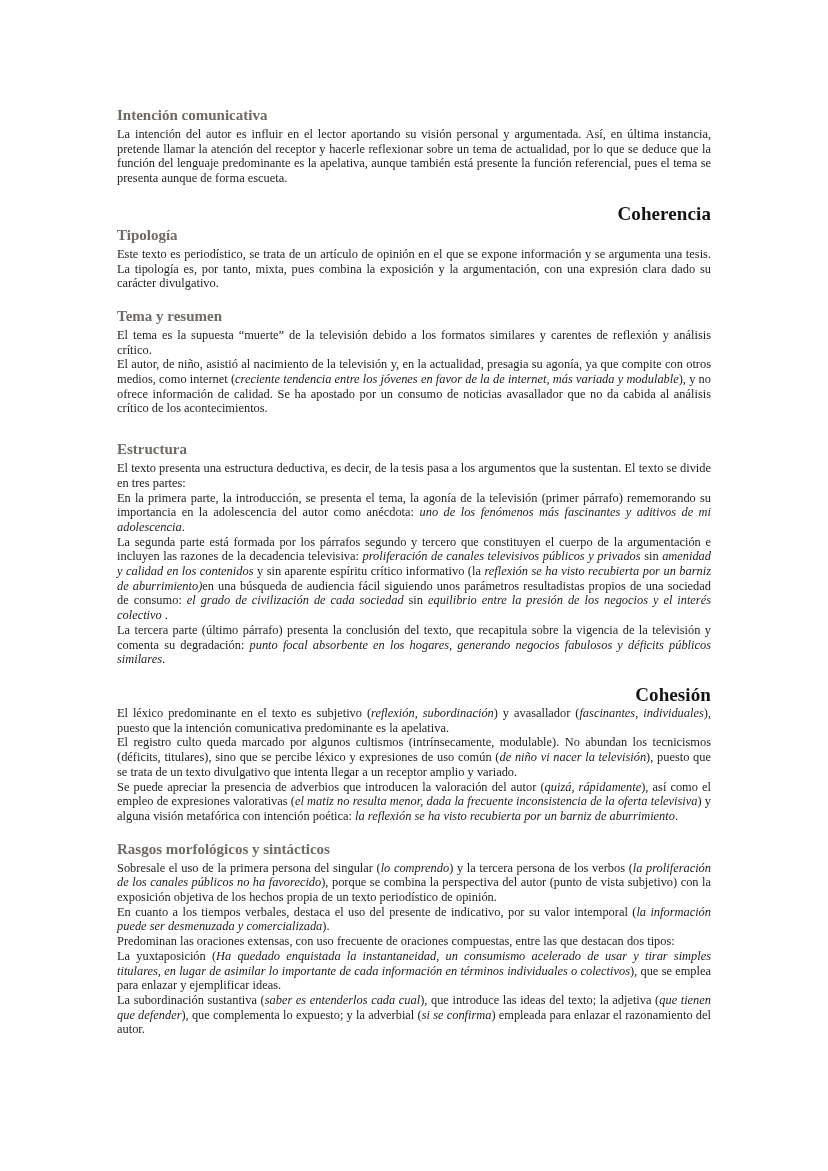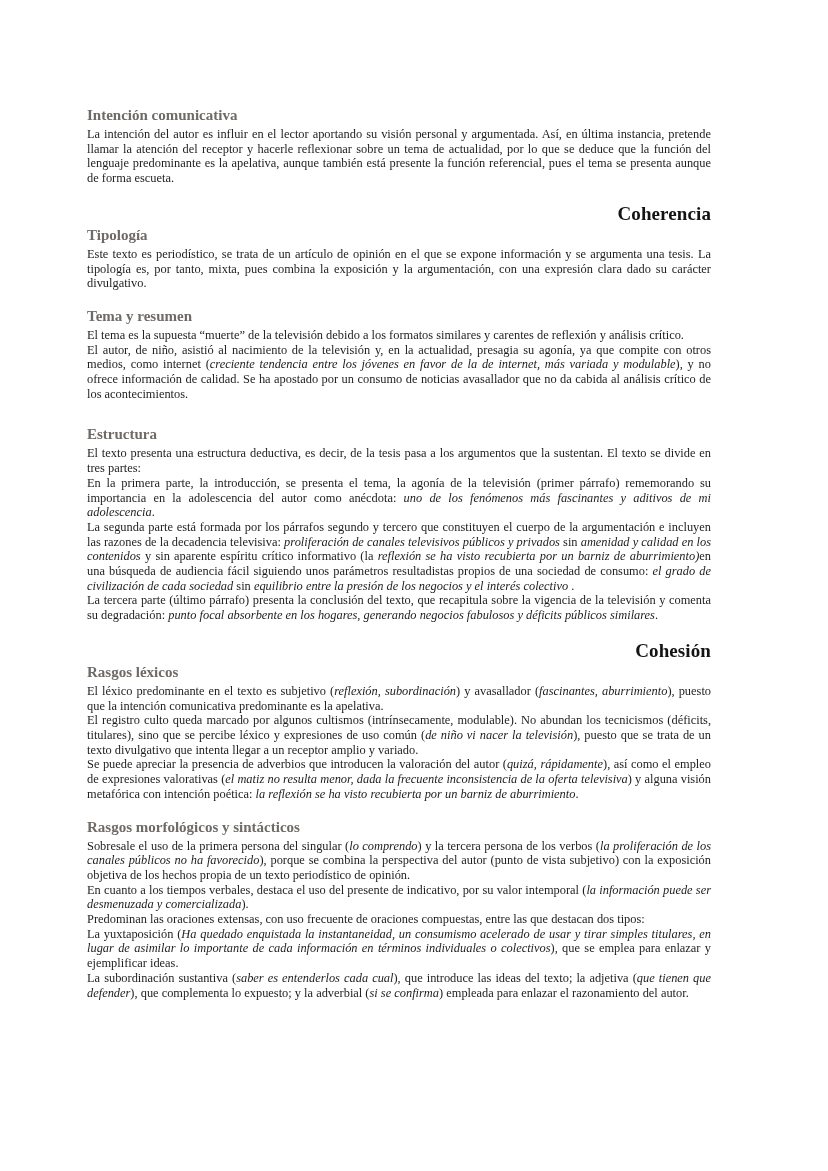--- a/index.html
+++ b/index.html
@@ -11,21 +11,21 @@
   *{box-sizing:border-box;}
   html,body{margin:0;padding:0;}
   body{
     width:828px;height:1171px;
     background:var(--bg);
     font-family:"Liberation Serif","DejaVu Serif",serif;
     color:var(--body);
     overflow:hidden;
   }
   main[data-name="document-page"]{
-    padding:106px 117px 0 87px;
+    padding:106px 117px 0 117px;
     width:828px;
   }
   section{display:block;}
   section + section{margin-top:24px;}
   section.has-h1 + section, section.has-h1{margin-top:16px;}
   section:first-of-type{margin-top:0;}
   h1{
     font-size:19px;line-height:23px;
     margin:0;
     font-weight:bold;
@@ -69,22 +69,21 @@
     </section>
     <section data-name="section">
       <h2 data-name="section-subheading">Estructura</h2>
       <p data-name="paragraph"><span data-name="text-run">El texto presenta una estructura deductiva, es decir, de la tesis pasa a los argumentos que la sustentan. El texto se divide en tres partes:</span></p>
       <p data-name="paragraph"><span data-name="text-run">En la primera parte, la introducción, se presenta el tema, la agonía de la televisión (primer párrafo) rememorando su importancia en la adolescencia del autor como anécdota: </span><em data-name="italic-run">uno de los fenómenos más fascinantes y aditivos de mi adolescencia</em><span data-name="text-run">.</span></p>
       <p data-name="paragraph"><span data-name="text-run">La segunda parte está formada por los párrafos segundo y tercero que constituyen el cuerpo de la argumentación e incluyen las razones de la decadencia televisiva: </span><em data-name="italic-run">proliferación de canales televisivos públicos y privados</em><span data-name="text-run"> sin </span><em data-name="italic-run">amenidad y calidad en los contenidos</em><span data-name="text-run"> y sin aparente espíritu crítico informativo (la </span><em data-name="italic-run">reflexión se ha visto recubierta por un barniz de aburrimiento)</em><span data-name="text-run">en una búsqueda de audiencia fácil siguiendo unos parámetros resultadistas propios de una sociedad de consumo: </span><em data-name="italic-run">el grado de civilización de cada sociedad</em><span data-name="text-run"> sin </span><em data-name="italic-run">equilibrio entre la presión de los negocios y el interés colectivo</em><span data-name="text-run"> .</span></p>
       <p data-name="paragraph"><span data-name="text-run">La tercera parte (último párrafo) presenta la conclusión del texto, que recapitula sobre la vigencia de la televisión y comenta su degradación: </span><em data-name="italic-run">punto focal absorbente en los hogares, generando negocios fabulosos y déficits públicos similares</em><span data-name="text-run">.</span></p>
     </section>
     <section data-name="section" class="has-h1">
       <h1 data-name="section-heading">Cohesión</h1>
-      <h2 data-name="section-subheading">Rasgos léxicos</h2>
-      <p data-name="paragraph"><span data-name="text-run">El léxico predominante en el texto es subjetivo (</span><em data-name="italic-run">reflexión, subordinación</em><span data-name="text-run">) y avasallador (</span><em data-name="italic-run">fascinantes, aburrimiento</em><span data-name="text-run">), puesto que la intención comunicativa predominante es la apelativa.</span></p>
+      <p data-name="paragraph"><span data-name="text-run">El léxico predominante en el texto es subjetivo (</span><em data-name="italic-run">reflexión, subordinación</em><span data-name="text-run">) y avasallador (</span><em data-name="italic-run">fascinantes, individuales</em><span data-name="text-run">), puesto que la intención comunicativa predominante es la apelativa.</span></p>
       <p data-name="paragraph"><span data-name="text-run">El registro culto queda marcado por algunos cultismos (intrínsecamente, modulable). No abundan los tecnicismos (déficits, titulares), sino que se percibe léxico y expresiones de uso común (</span><em data-name="italic-run">de niño vi nacer la televisión</em><span data-name="text-run">), puesto que se trata de un texto divulgativo que intenta llegar a un receptor amplio y variado.</span></p>
       <p data-name="paragraph"><span data-name="text-run">Se puede apreciar la presencia de adverbios que introducen la valoración del autor (</span><em data-name="italic-run">quizá, rápidamente</em><span data-name="text-run">), así como el empleo de expresiones valorativas (</span><em data-name="italic-run">el matiz no resulta menor, dada la frecuente inconsistencia de la oferta televisiva</em><span data-name="text-run">) y alguna visión metafórica con intención poética: </span><em data-name="italic-run">la reflexión se ha visto recubierta por un barniz de aburrimiento</em><span data-name="text-run">.</span></p>
     </section>
     <section data-name="section">
       <h2 data-name="section-subheading">Rasgos morfológicos y sintácticos</h2>
       <p data-name="paragraph"><span data-name="text-run">Sobresale el uso de la primera persona del singular (</span><em data-name="italic-run">lo comprendo</em><span data-name="text-run">) y la tercera persona de los verbos (</span><em data-name="italic-run">la proliferación de los canales públicos no ha favorecido</em><span data-name="text-run">), porque se combina la perspectiva del autor (punto de vista subjetivo) con la exposición objetiva de los hechos propia de un texto periodístico de opinión.</span></p>
       <p data-name="paragraph"><span data-name="text-run">En cuanto a los tiempos verbales, destaca el uso del presente de indicativo, por su valor intemporal (</span><em data-name="italic-run">la información puede ser desmenuzada y comercializada</em><span data-name="text-run">).</span></p>
       <p data-name="paragraph"><span data-name="text-run">Predominan las oraciones extensas, con uso frecuente de oraciones compuestas, entre las que destacan dos tipos:</span></p>
       <p data-name="paragraph"><span data-name="text-run">La yuxtaposición (</span><em data-name="italic-run">Ha quedado enquistada la instantaneidad, un consumismo acelerado de usar y tirar simples titulares, en lugar de asimilar lo importante de cada información en términos individuales o colectivos</em><span data-name="text-run">), que se emplea para enlazar y ejemplificar ideas.</span></p>
       <p data-name="paragraph"><span data-name="text-run">La subordinación sustantiva (</span><em data-name="italic-run">saber es entenderlos cada cual</em><span data-name="text-run">), que introduce las ideas del texto; la adjetiva (</span><em data-name="italic-run">que tienen que defender</em><span data-name="text-run">), que complementa lo expuesto; y la adverbial (</span><em data-name="italic-run">si se confirma</em><span data-name="text-run">) empleada para enlazar el razonamiento del autor.</span></p>

